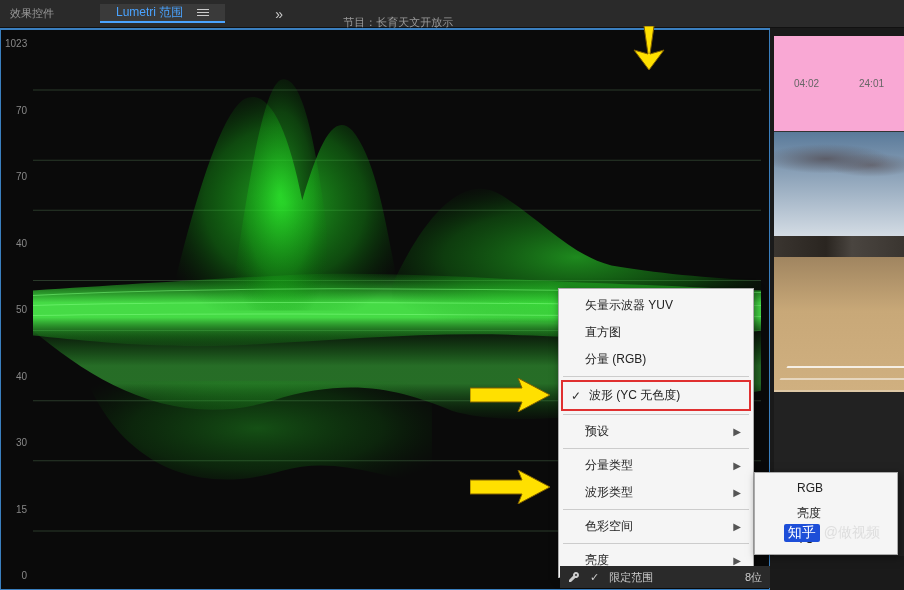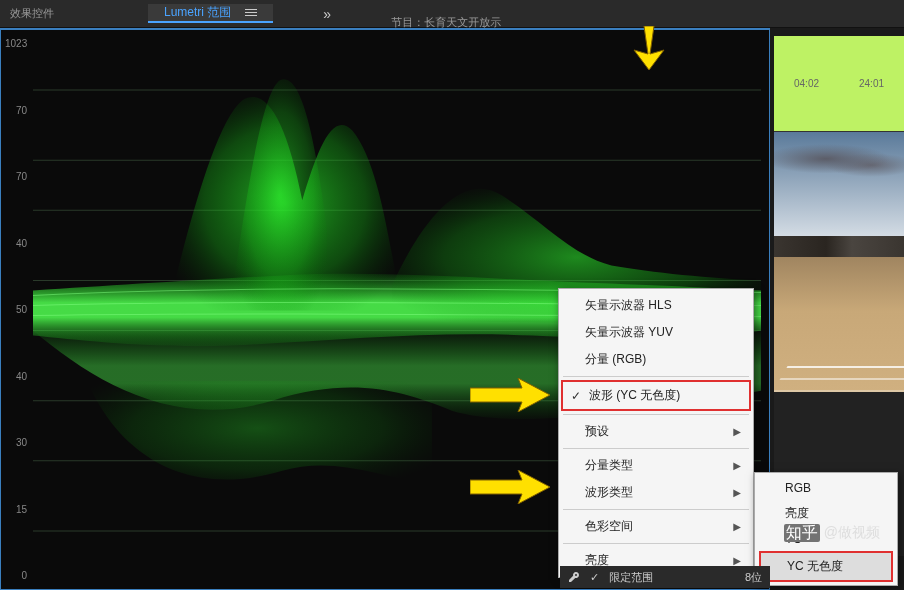--- a/index.html
+++ b/index.html
@@ -38,21 +38,20 @@
     }
     .header-panel-tab {
       background: #3a3a3a;
       padding: 0 16px;
       color: #4aa3ff;
       border-bottom: 2px solid #4aa3ff;
       font-size: 12px;
       display: flex;
       align-items: center;
       gap: 8px;
-      margin-left: 48px;
     }
     .header-menu-icon {
       display: inline-flex;
       flex-direction: column;
       gap: 2px;
       margin-left: 6px;
     }
     .header-menu-icon span {
       width: 12px; height: 1px; background: #ccc;
     }
@@ -96,21 +95,21 @@
     .y-axis div { text-align: right; padding-right: 4px; }
 
     .preview {
       position: absolute;
       top: 36px; right: 0;
       width: 130px; height: 520px;
       background: #222;
     }
     .preview-top {
       height: 96px;
-      background: #bef264;
+      background: #f9a8d4;
       border-bottom: 1px solid #333;
       display: flex;
       align-items: center;
       justify-content: space-around;
       color: #666;
       font-size: 10px;
     }
     .preview-img {
       height: 260px;
       position: relative;
@@ -183,21 +182,21 @@
 
     .submenu {
       position: absolute;
       top: 472px; left: 754px;
       width: 144px;
       background: #f5f5f5;
       border: 1px solid #aaa;
       box-shadow: 2px 2px 8px rgba(0,0,0,.5);
       color: #222;
       font-size: 12px;
-      padding: 3px 4px;
+      padding: 3px 16px;
     }
     .submenu .menu-item.highlighted {
       background: #ddd;
       border: 2px solid #e03030;
     }
 
     
     .bottom-bar {
       position: absolute;
       bottom: 2px; left: 560px;
@@ -228,23 +227,23 @@
       position: absolute;
       right: 24px; bottom: 48px;
       color: rgba(200,200,200,.5);
       font-size: 14px;
       display: flex;
       align-items: center;
       gap: 4px;
     }
     .zhihu-badge {
       width: 36px; height: 18px;
-      background: #737373;
+      background: #1d4ed8;
       color: #fff;
-      font-size: 16px;
+      font-size: 14px;
       border-radius: 2px;
       display: inline-flex;
       align-items: center;
       justify-content: center;
     }
   </style>
 </head>
 <body>
 
 <div class="header">
@@ -326,24 +325,24 @@
   </div>
   <div class="preview-img">
     <div class="sky"></div>
     <div class="buildings"></div>
     <div class="ground"></div>
   </div>
 </div>
 
 <div class="menu" id="ctx-menu">
     <div class="menu-item">
-      <span>矢量示波器 HLS</span>
-    </div>
-    <div class="menu-item">
       <span>矢量示波器 YUV</span>
+    </div>
+    <div class="menu-item">
+      <span>直方图</span>
     </div>
     <div class="menu-item">
       <span>分量 (RGB)</span>
     </div>
     <div class="menu-sep"></div>
     <div class="menu-item menu-selected">
       <span class="menu-check">✓</span>
       <span>波形 (YC 无色度)</span>
     </div>
     <div class="menu-sep"></div>
@@ -374,23 +373,20 @@
 
 <div class="submenu" id="sub-menu">
     <div class="menu-item">
       <span>RGB</span>
     </div>
     <div class="menu-item">
       <span>亮度</span>
     </div>
     <div class="menu-item">
       <span>YC</span>
-    </div>
-    <div class="menu-item highlighted">
-      <span>YC 无色度</span>
     </div>
   </div>
 
 <div class="bottom-bar">
   <span class="wrench-icon">
     <svg viewBox="0 0 12 12">
         <path d="M8 1a3 3 0 0 0-2.9 3.8L1 9v2h2l4.2-4.1A3 3 0 1 0 8 1zm0 2a1 1 0 1 1 0 2 1 1 0 0 1 0-2z" fill="#ccc"></path>
       </svg>
   </span>
   <span>✓</span>

